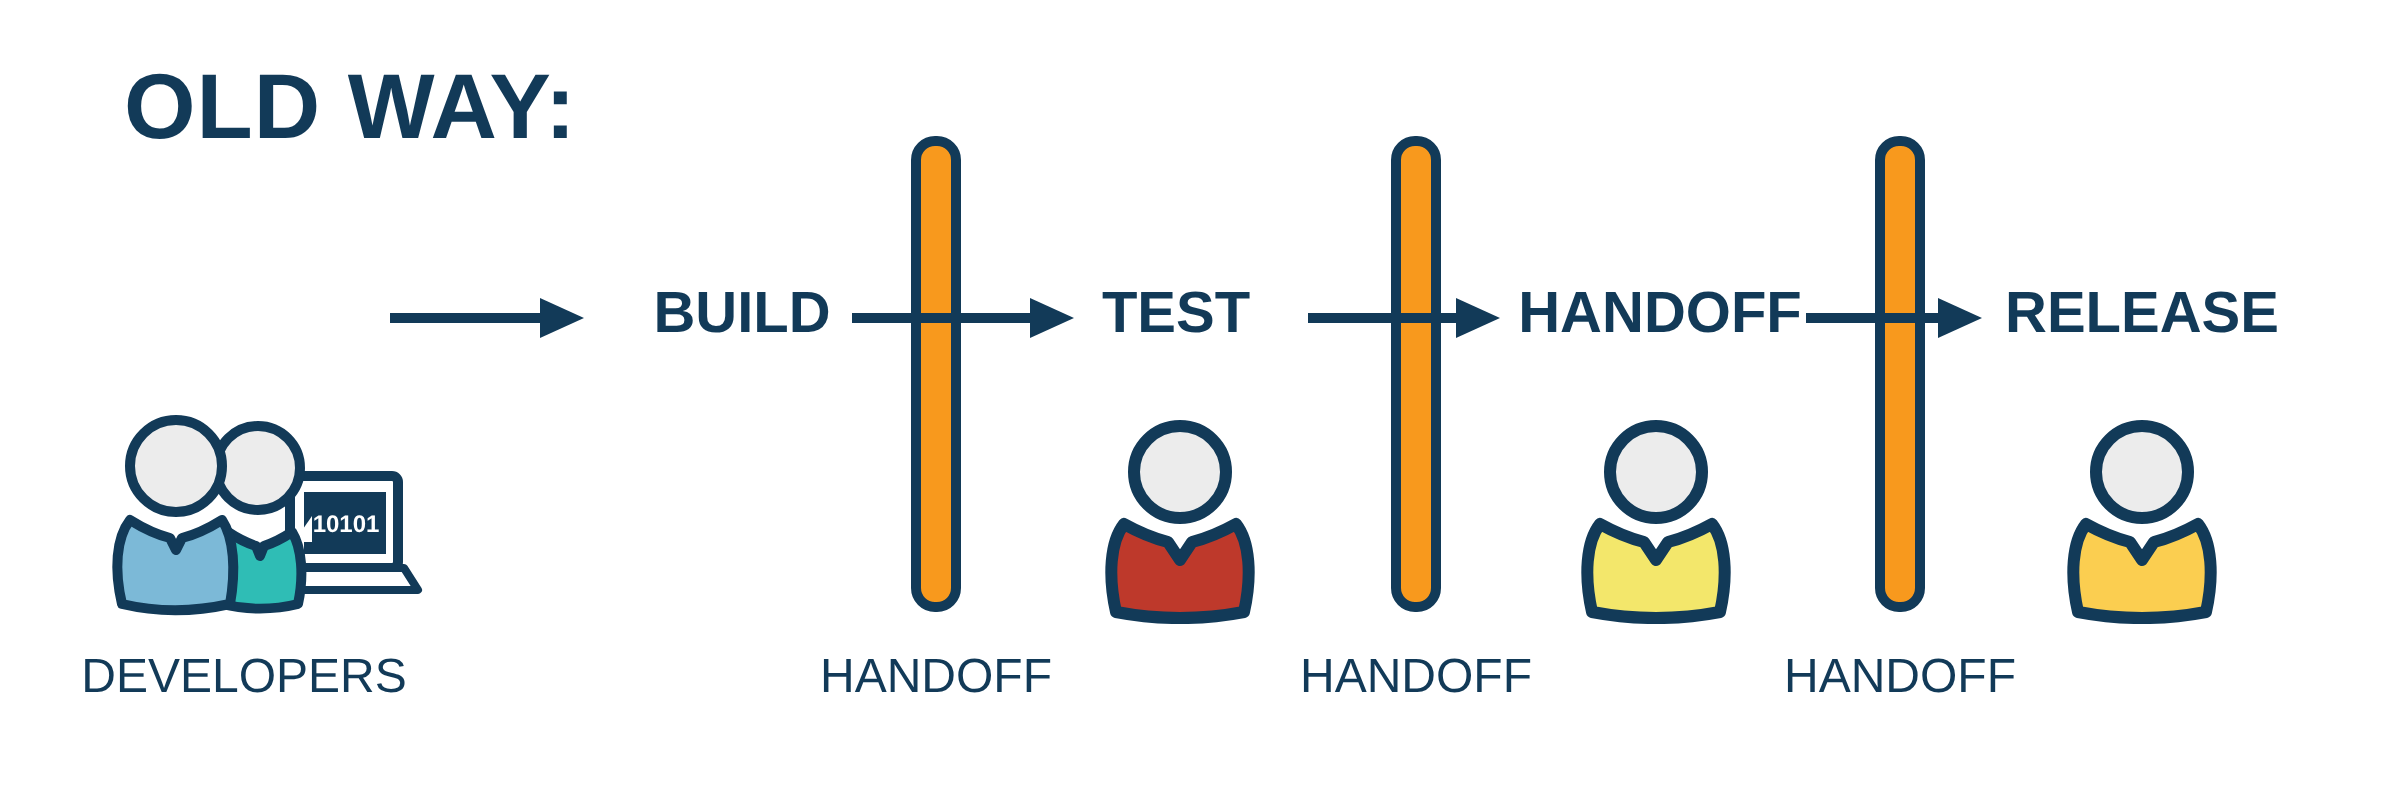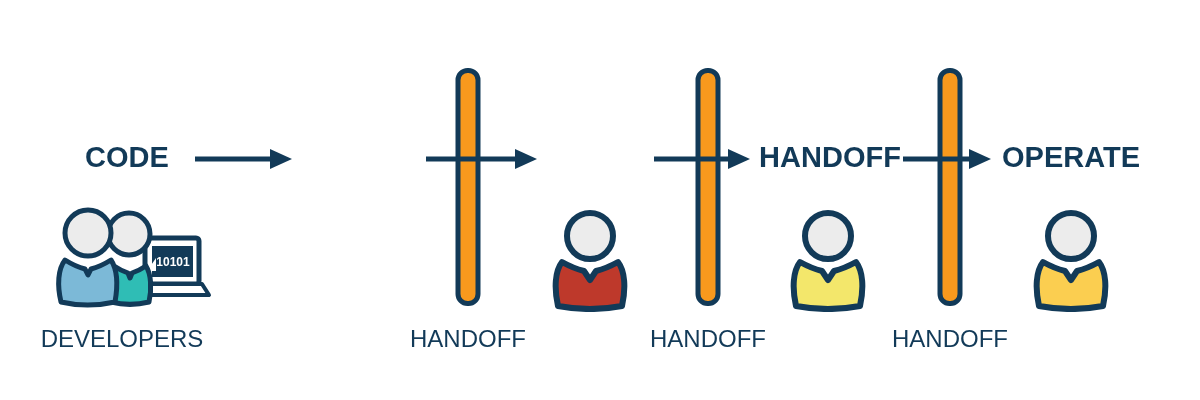--- a/index.html
+++ b/index.html
@@ -42,28 +42,30 @@
   .screen-text{
     font-family:"Liberation Sans", sans-serif;font-size:12px;font-weight:bold;
     fill:#ffffff;text-anchor:middle;
   }
 </style>
 </head>
 <body>
 
 <div class="canvas">
 
+  <h1 class="title">OLD WAY:</h1>
 
   <div class="handoff-bar" style="left:468px"></div>
   <div class="handoff-bar" style="left:708px"></div>
   <div class="handoff-bar" style="left:950px"></div>
 
-  <div class="stage-label" style="left:127px">CODE</div>
+  <div class="stage-label" style="left:371px">BUILD</div>
+  <div class="stage-label" style="left:588px">TEST</div>
   <div class="stage-label" style="left:830px">HANDOFF</div>
-  <div class="stage-label" style="left:1071px">OPERATE</div>
+  <div class="stage-label" style="left:1071px">RELEASE</div>
 
   <svg class="flow-arrow" style="left:195px" width="97" height="24">
     <line x1="0" y1="12" x2="78" y2="12" stroke="#123A58" stroke-width="5"></line>
     <polygon points="75,2 97,12 75,22" fill="#123A58"></polygon>
   </svg>
   <svg class="flow-arrow" style="left:426px" width="111" height="24">
     <line x1="0" y1="12" x2="92" y2="12" stroke="#123A58" stroke-width="5"></line>
     <polygon points="89,2 111,12 89,22" fill="#123A58"></polygon>
   </svg>
   <svg class="flow-arrow" style="left:654px" width="96" height="24">

